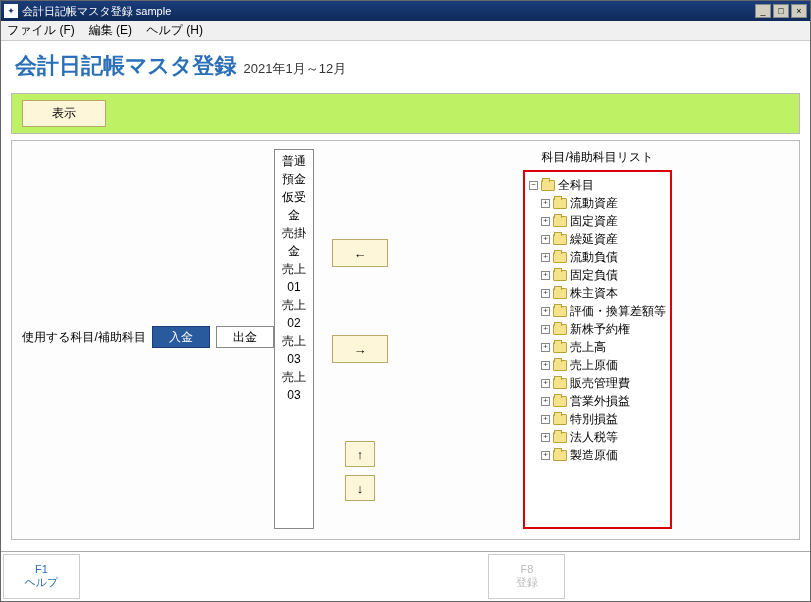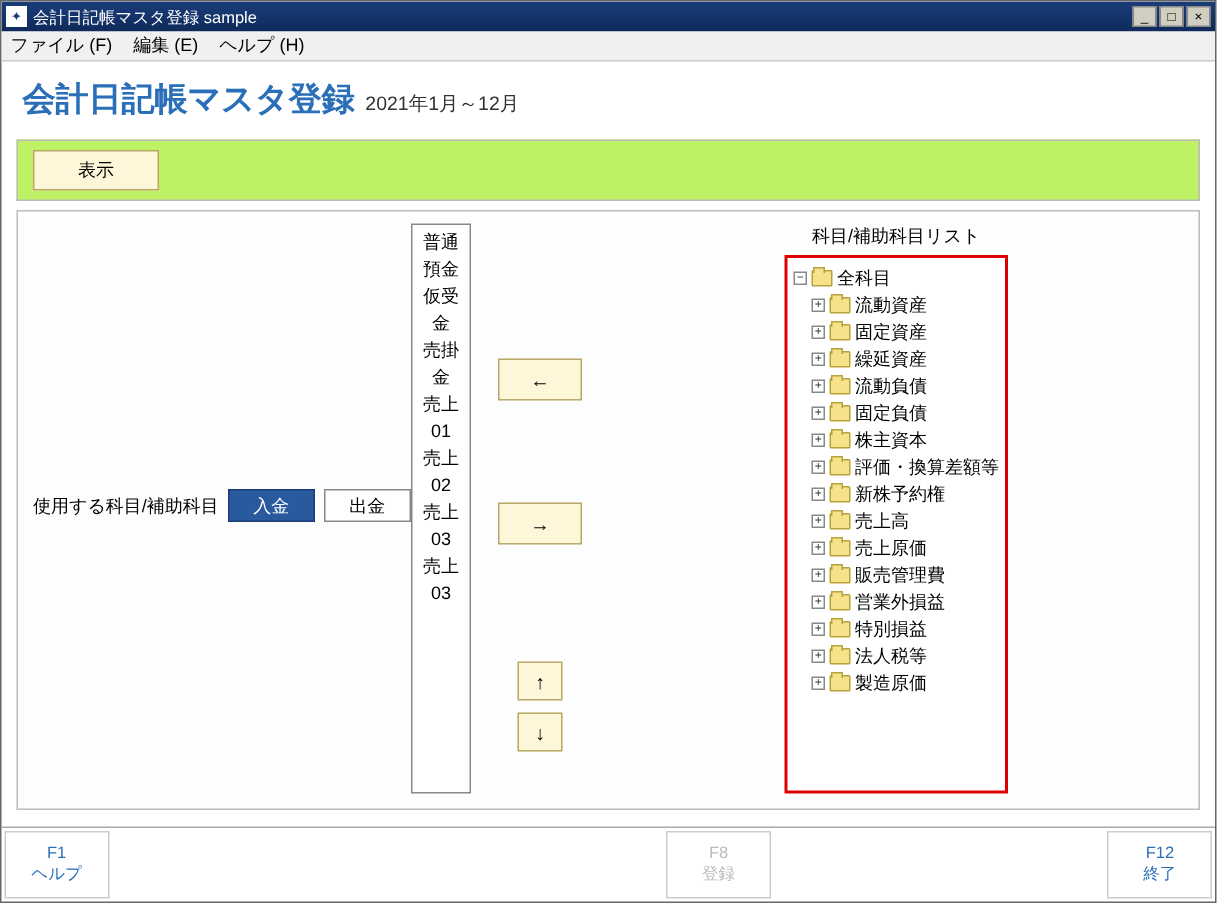--- a/index.html
+++ b/index.html
@@ -345,17 +345,13 @@
   <div class="fkey blank"></div>
   <div class="fkey blank"></div>
   <div class="fkey blank"></div>
   <div class="fkey disabled">
     <div>F8</div>
     <div>登録</div>
   </div>
   <div class="fkey blank"></div>
   <div class="fkey blank"></div>
   <div class="fkey blank"></div>
-  <div class="fkey">
-    <div>F12</div>
-    <div>終了</div>
-  </div>
 </div>
 
 </body></html>

